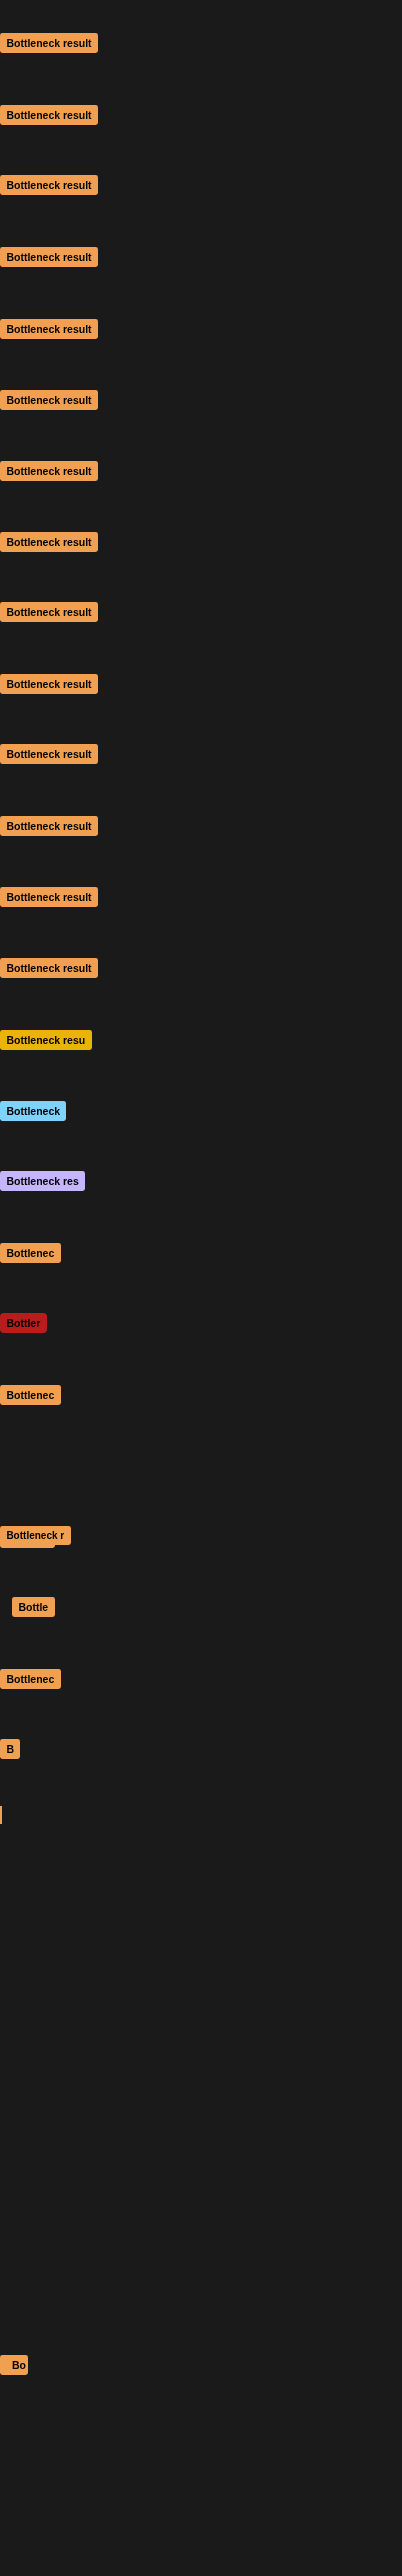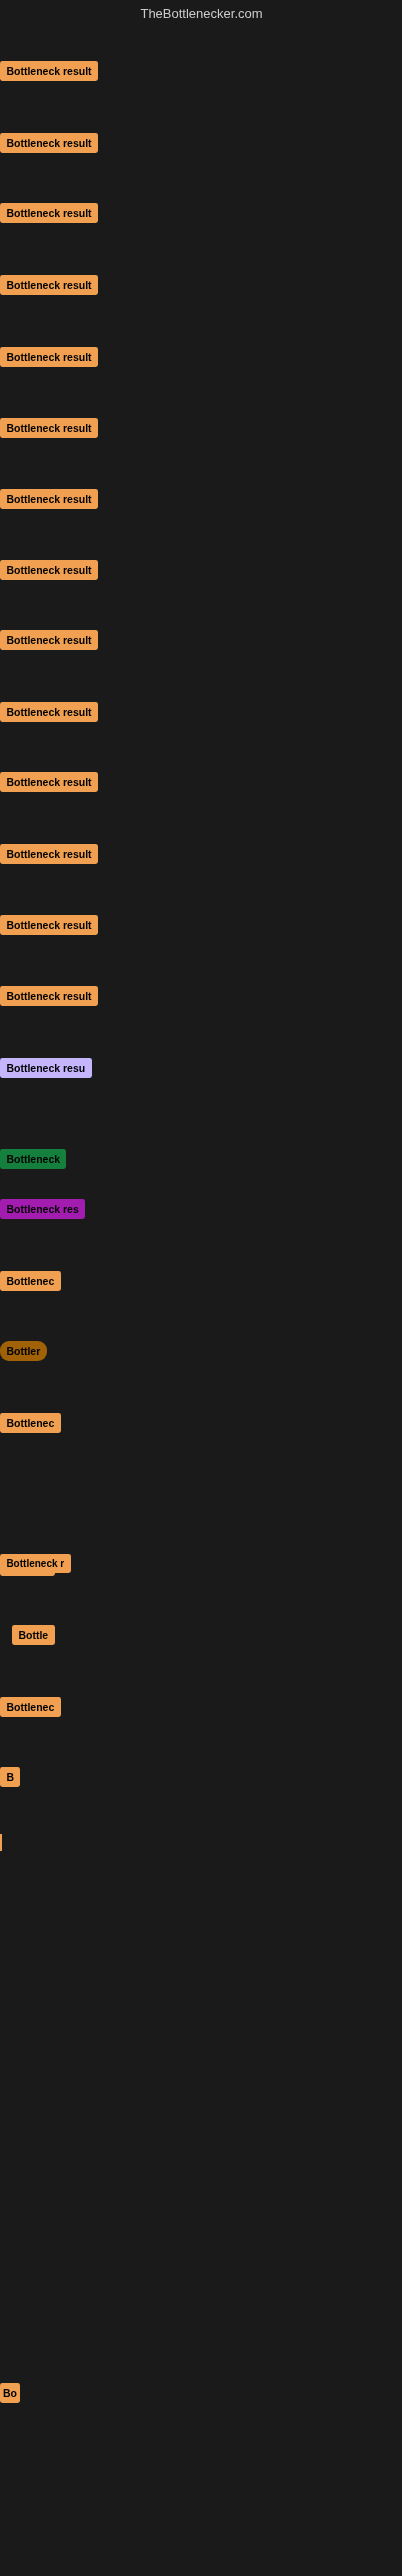--- a/index.html
+++ b/index.html
@@ -14,46 +14,45 @@
       background-color: #1a1a1a;
       font-family: Arial, sans-serif;
       position: relative;
     }
   </style>
 </head>
 <body>
 
 <div style="position:relative; width:403px; min-height:2576px; background:#1a1a1a;">
 
-  <div style="text-align:center; color:#cccccc; font-size:13px; padding:6.4px 0; background:#1a1a1a;">TheBottlenecker.com</div>
 
   <div style="position:relative; width:403px; height:2568px;">
   <div style="position: absolute; top: 29px; left: 0px; padding: 4px 0px;"><span style="background-color: rgb(240, 160, 80); color: rgb(0, 0, 0); font-size: 10.5px; font-weight: bold; padding: 4px 6.4px; border-radius: 2.4px; display: inline-block; max-width: 121px; overflow: hidden; white-space: nowrap;">Bottleneck result</span></div>
       <div style="position: absolute; top: 101px; left: 0px; padding: 4px 0px;"><span style="background-color: rgb(240, 160, 80); color: rgb(0, 0, 0); font-size: 10.5px; font-weight: bold; padding: 4px 6.4px; border-radius: 2.4px; display: inline-block; max-width: 121px; overflow: hidden; white-space: nowrap;">Bottleneck result</span></div>
       <div style="position: absolute; top: 171px; left: 0px; padding: 4px 0px;"><span style="background-color: rgb(240, 160, 80); color: rgb(0, 0, 0); font-size: 10.5px; font-weight: bold; padding: 4px 6.4px; border-radius: 2.4px; display: inline-block; max-width: 121px; overflow: hidden; white-space: nowrap;">Bottleneck result</span></div>
       <div style="position: absolute; top: 243px; left: 0px; padding: 4px 0px;"><span style="background-color: rgb(240, 160, 80); color: rgb(0, 0, 0); font-size: 10.5px; font-weight: bold; padding: 4px 6.4px; border-radius: 2.4px; display: inline-block; max-width: 121px; overflow: hidden; white-space: nowrap;">Bottleneck result</span></div>
       <div style="position: absolute; top: 315px; left: 0px; padding: 4px 0px;"><span style="background-color: rgb(240, 160, 80); color: rgb(0, 0, 0); font-size: 10.5px; font-weight: bold; padding: 4px 6.4px; border-radius: 2.4px; display: inline-block; max-width: 121px; overflow: hidden; white-space: nowrap;">Bottleneck result</span></div>
       <div style="position: absolute; top: 386px; left: 0px; padding: 4px 0px;"><span style="background-color: rgb(240, 160, 80); color: rgb(0, 0, 0); font-size: 10.5px; font-weight: bold; padding: 4px 6.4px; border-radius: 2.4px; display: inline-block; max-width: 121px; overflow: hidden; white-space: nowrap;">Bottleneck result</span></div>
       <div style="position: absolute; top: 457px; left: 0px; padding: 4px 0px;"><span style="background-color: rgb(240, 160, 80); color: rgb(0, 0, 0); font-size: 10.5px; font-weight: bold; padding: 4px 6.4px; border-radius: 2.4px; display: inline-block; max-width: 121px; overflow: hidden; white-space: nowrap;">Bottleneck result</span></div>
       <div style="position: absolute; top: 528px; left: 0px; padding: 4px 0px;"><span style="background-color: rgb(240, 160, 80); color: rgb(0, 0, 0); font-size: 10.5px; font-weight: bold; padding: 4px 6.4px; border-radius: 2.4px; display: inline-block; max-width: 121px; overflow: hidden; white-space: nowrap;">Bottleneck result</span></div>
       <div style="position: absolute; top: 598px; left: 0px; padding: 4px 0px;"><span style="background-color: rgb(240, 160, 80); color: rgb(0, 0, 0); font-size: 10.5px; font-weight: bold; padding: 4px 6.4px; border-radius: 2.4px; display: inline-block; max-width: 121px; overflow: hidden; white-space: nowrap;">Bottleneck result</span></div>
       <div style="position: absolute; top: 670px; left: 0px; padding: 4px 0px;"><span style="background-color: rgb(240, 160, 80); color: rgb(0, 0, 0); font-size: 10.5px; font-weight: bold; padding: 4px 6.4px; border-radius: 2.4px; display: inline-block; max-width: 121px; overflow: hidden; white-space: nowrap;">Bottleneck result</span></div>
       <div style="position: absolute; top: 740px; left: 0px; padding: 4px 0px;"><span style="background-color: rgb(240, 160, 80); color: rgb(0, 0, 0); font-size: 10.5px; font-weight: bold; padding: 4px 6.4px; border-radius: 2.4px; display: inline-block; max-width: 121px; overflow: hidden; white-space: nowrap;">Bottleneck result</span></div>
       <div style="position: absolute; top: 812px; left: 0px; padding: 4px 0px;"><span style="background-color: rgb(240, 160, 80); color: rgb(0, 0, 0); font-size: 10.5px; font-weight: bold; padding: 4px 6.4px; border-radius: 2.4px; display: inline-block; max-width: 121px; overflow: hidden; white-space: nowrap;">Bottleneck result</span></div>
       <div style="position: absolute; top: 883px; left: 0px; padding: 4px 0px;"><span style="background-color: rgb(240, 160, 80); color: rgb(0, 0, 0); font-size: 10.5px; font-weight: bold; padding: 4px 6.4px; border-radius: 2.4px; display: inline-block; max-width: 121px; overflow: hidden; white-space: nowrap;">Bottleneck result</span></div>
       <div style="position: absolute; top: 954px; left: 0px; padding: 4px 0px;"><span style="background-color: rgb(240, 160, 80); color: rgb(0, 0, 0); font-size: 10.5px; font-weight: bold; padding: 4px 6.4px; border-radius: 2.4px; display: inline-block; max-width: 113px; overflow: hidden; white-space: nowrap;">Bottleneck result</span></div>
-      <div style="position: absolute; top: 1026px; left: 0px; padding: 4px 0px;"><span style="background-color: #c4b5fd; color: rgb(0, 0, 0); font-size: 10.5px; font-weight: bold; padding: 4px 6.4px; border-radius: 2.4px; display: inline-block; max-width: 105px; overflow: hidden; white-space: nowrap;">Bottleneck resu</span></div>
-      <div style="position: absolute; top: 1097px; left: 0px; padding: 4px 0px;"><span style="background-color: #15803d; color: rgb(0, 0, 0); font-size: 10.5px; font-weight: bold; padding: 4px 6.4px; border-radius: 2.4px; display: inline-block; max-width: 81px; overflow: hidden; white-space: nowrap; margin-top: 20px;">Bottleneck</span></div>
-      <div style="position: absolute; top: 1167px; left: 0px; padding: 4px 0px;"><span style="background-color: #a21caf; color: rgb(0, 0, 0); font-size: 10.5px; font-weight: bold; padding: 4px 6.4px; border-radius: 2.4px; display: inline-block; max-width: 97px; overflow: hidden; white-space: nowrap;">Bottleneck res</span></div>
+      <div style="position: absolute; top: 1026px; left: 0px; padding: 4px 0px;"><span style="background-color: #eab308; color: rgb(0, 0, 0); font-size: 10.5px; font-weight: bold; padding: 4px 6.4px; border-radius: 2.4px; display: inline-block; max-width: 105px; overflow: hidden; white-space: nowrap;">Bottleneck resu</span></div>
+      <div style="position: absolute; top: 1097px; left: 0px; padding: 4px 0px;"><span style="background-color: #7dd3fc; color: rgb(0, 0, 0); font-size: 10.5px; font-weight: bold; padding: 4px 6.4px; border-radius: 2.4px; display: inline-block; max-width: 81px; overflow: hidden; white-space: nowrap;">Bottleneck</span></div>
+      <div style="position: absolute; top: 1167px; left: 0px; padding: 4px 0px;"><span style="background-color: #c4b5fd; color: rgb(0, 0, 0); font-size: 10.5px; font-weight: bold; padding: 4px 6.4px; border-radius: 2.4px; display: inline-block; max-width: 97px; overflow: hidden; white-space: nowrap;">Bottleneck res</span></div>
       <div style="position: absolute; top: 1239px; left: 0px; padding: 4px 0px;"><span style="background-color: rgb(240, 160, 80); color: rgb(0, 0, 0); font-size: 10.5px; font-weight: bold; padding: 4px 6.4px; border-radius: 2.4px; display: inline-block; max-width: 72px; overflow: hidden; white-space: nowrap;">Bottlenec</span></div>
-      <div style="position: absolute; top: 1309px; left: 0px; padding: 4px 0px;"><span style="background-color: #a16207; color: rgb(0, 0, 0); font-size: 10.5px; font-weight: bold; padding: 4px 6.4px; border-radius: 9px; display: inline-block; max-width: 60px; overflow: hidden; white-space: nowrap;">Bottler</span></div>
+      <div style="position: absolute; top: 1309px; left: 0px; padding: 4px 0px;"><span style="background-color: #b91c1c; color: rgb(0, 0, 0); font-size: 10.5px; font-weight: bold; padding: 4px 6.4px; border-radius: 4px; display: inline-block; max-width: 60px; overflow: hidden; white-space: nowrap;">Bottler</span></div>
       <div style="position: absolute; top: 1381px; left: 0px; padding: 4px 0px;"><span style="background-color: rgb(240, 160, 80); color: rgb(0, 0, 0); font-size: 10.5px; font-weight: bold; padding: 4px 6.4px; border-radius: 2.4px; display: inline-block; max-width: 72px; overflow: hidden; white-space: nowrap;">Bottlenec</span></div>
       <div style="position: absolute; top: 1524px; left: 0px; padding: 4px 0px;"><span style="background-color: rgb(240, 160, 80); color: rgb(0, 0, 0); font-size: 10.5px; font-weight: bold; padding: 4px 6.4px; border-radius: 2.4px; display: inline-block; max-width: 68px; overflow: hidden; white-space: nowrap;">Bottlene</span></div>
       <div style="position: absolute; top: 1522px; left: 0px; padding: 4px 0px;"><span style="background-color: rgb(240, 160, 80); color: rgb(0, 0, 0); font-size: 10px; font-weight: bold; padding: 4px 6.4px; border-radius: 2.4px; display: inline-block; max-width: 85px; overflow: hidden; white-space: nowrap;">Bottleneck r</span></div>
       <div style="position: absolute; top: 1593px; left: 12px; padding: 4px 0px;"><span style="background-color: rgb(240, 160, 80); color: rgb(0, 0, 0); font-size: 10.5px; font-weight: bold; padding: 4px 6.4px; border-radius: 2.4px; display: inline-block; max-width: 56px; overflow: hidden; white-space: nowrap;">Bottle</span></div>
       <div style="position: absolute; top: 1665px; left: 0px; padding: 4px 0px;"><span style="background-color: rgb(240, 160, 80); color: rgb(0, 0, 0); font-size: 10.5px; font-weight: bold; padding: 4px 6.4px; border-radius: 2.4px; display: inline-block; max-width: 72px; overflow: hidden; white-space: nowrap;">Bottlenec</span></div>
       <div style="position: absolute; top: 1735px; left: 0px; padding: 4px 0px;"><span style="background-color: rgb(240, 160, 80); color: rgb(0, 0, 0); font-size: 10.5px; font-weight: bold; padding: 4px 6.4px; border-radius: 2.4px; display: inline-block; max-width: 24px; overflow: hidden; white-space: nowrap;">B</span></div>
-      <div style="position: absolute; top: 2351px; left: 0px; padding: 4px 0px;"><span style="background-color: rgb(240, 160, 80); color: rgb(0, 0, 0); font-size: 10.5px; font-weight: bold; padding: 4px 3px; border-radius: 2.4px; display: inline-block; max-width: 28px; overflow: hidden; white-space: nowrap;">Bo</span></div>
+      <div style="position: absolute; top: 2351px; left: 0px; padding: 4px 0px;"><span style="background-color: rgb(240, 160, 80); color: rgb(0, 0, 0); font-size: 10.5px; font-weight: bold; padding: 4px 12px; border-radius: 2.4px; display: inline-block; max-width: 28px; overflow: hidden; white-space: nowrap;">Bo</span></div>
       <div style="position: absolute; top: 1806px; left: 0px; width: 2.4px; height: 17.7px; background-color: rgb(240, 160, 80);"></div>
     </div>
 
 </div>
 
 
 </body></html>

